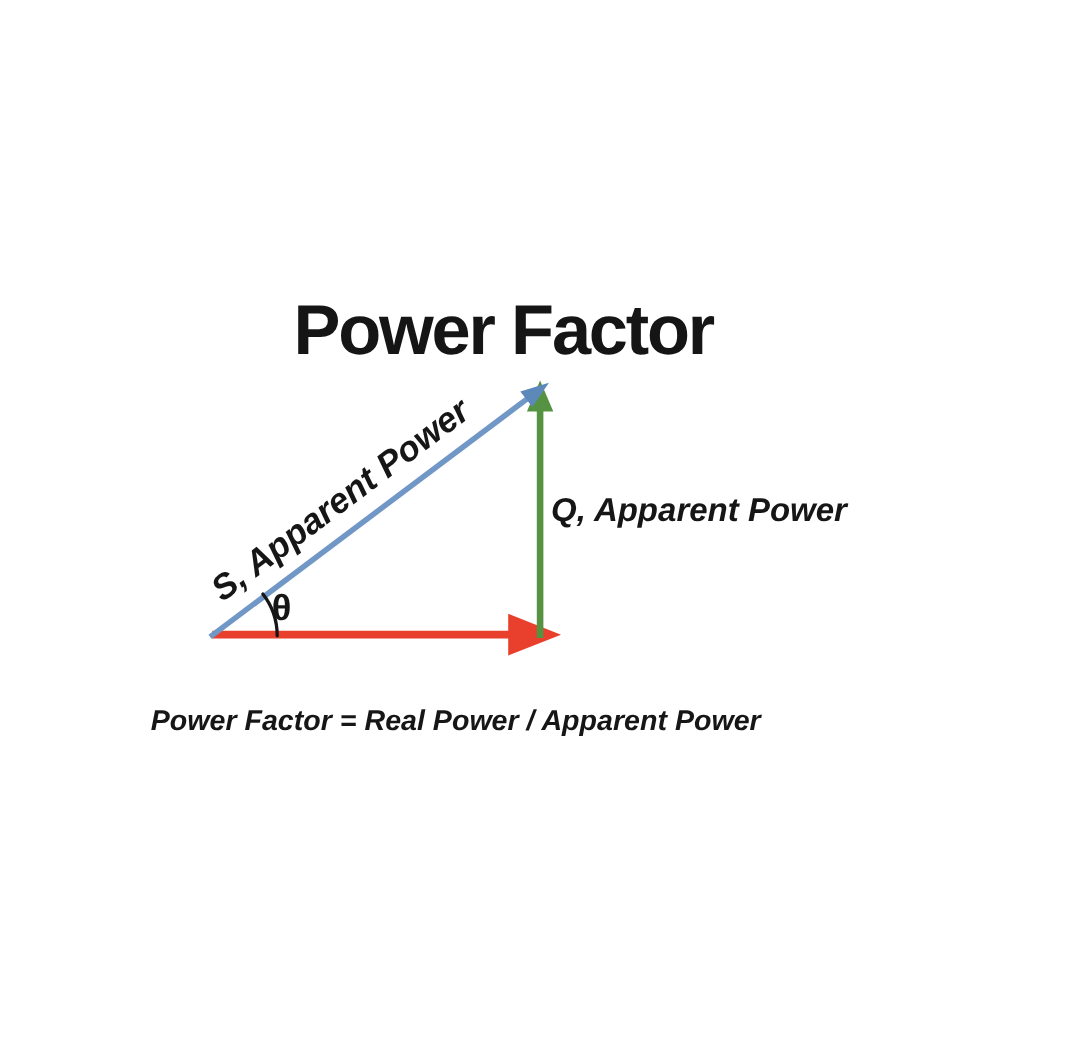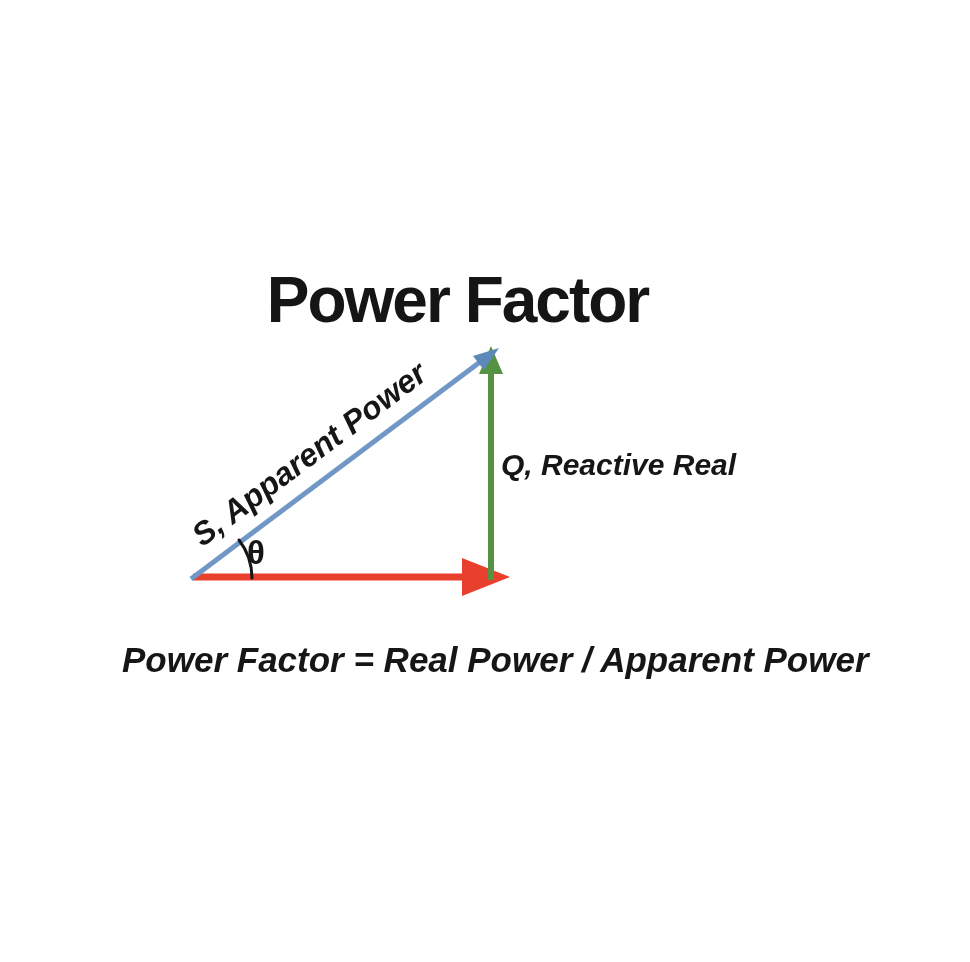--- a/index.html
+++ b/index.html
@@ -71,23 +71,23 @@
   }
   #p-label {
     left: 229px;
     top: 593px;
     font-size: 31px;
     font-weight: bold;
     font-style: italic;
     white-space: nowrap;
   }
   #pf-formula {
-    left: 122px;
+    left: 137px;
     top: 640px;
-    font-size: 35px;
+    font-size: 26px;
     font-weight: bold;
     font-style: italic;
     white-space: nowrap;
     letter-spacing: 0px;
   }
 </style>
 </head>
 <body>
 
 <div id="stage">
@@ -107,18 +107,18 @@
 
     <path d="M 252 578 A 62 62 0 0 0 239 540" fill="none" stroke-width="3" stroke-linecap="round" stroke="#161616"></path>
   </svg>
 
   <div class="abs" id="s-label-wrap">
     <span id="s-label">S, Apparent Power</span>
   </div>
 
   <div class="abs" id="theta-symbol">θ</div>
 
-  <div class="abs" id="q-label">Q, Reactive Real</div>
+  <div class="abs" id="q-label">Q, Apparent Power</div>
 
 
   <div class="abs" id="pf-formula">Power Factor = Real Power / Apparent Power</div>
 
 </div>
 
 </body></html>

